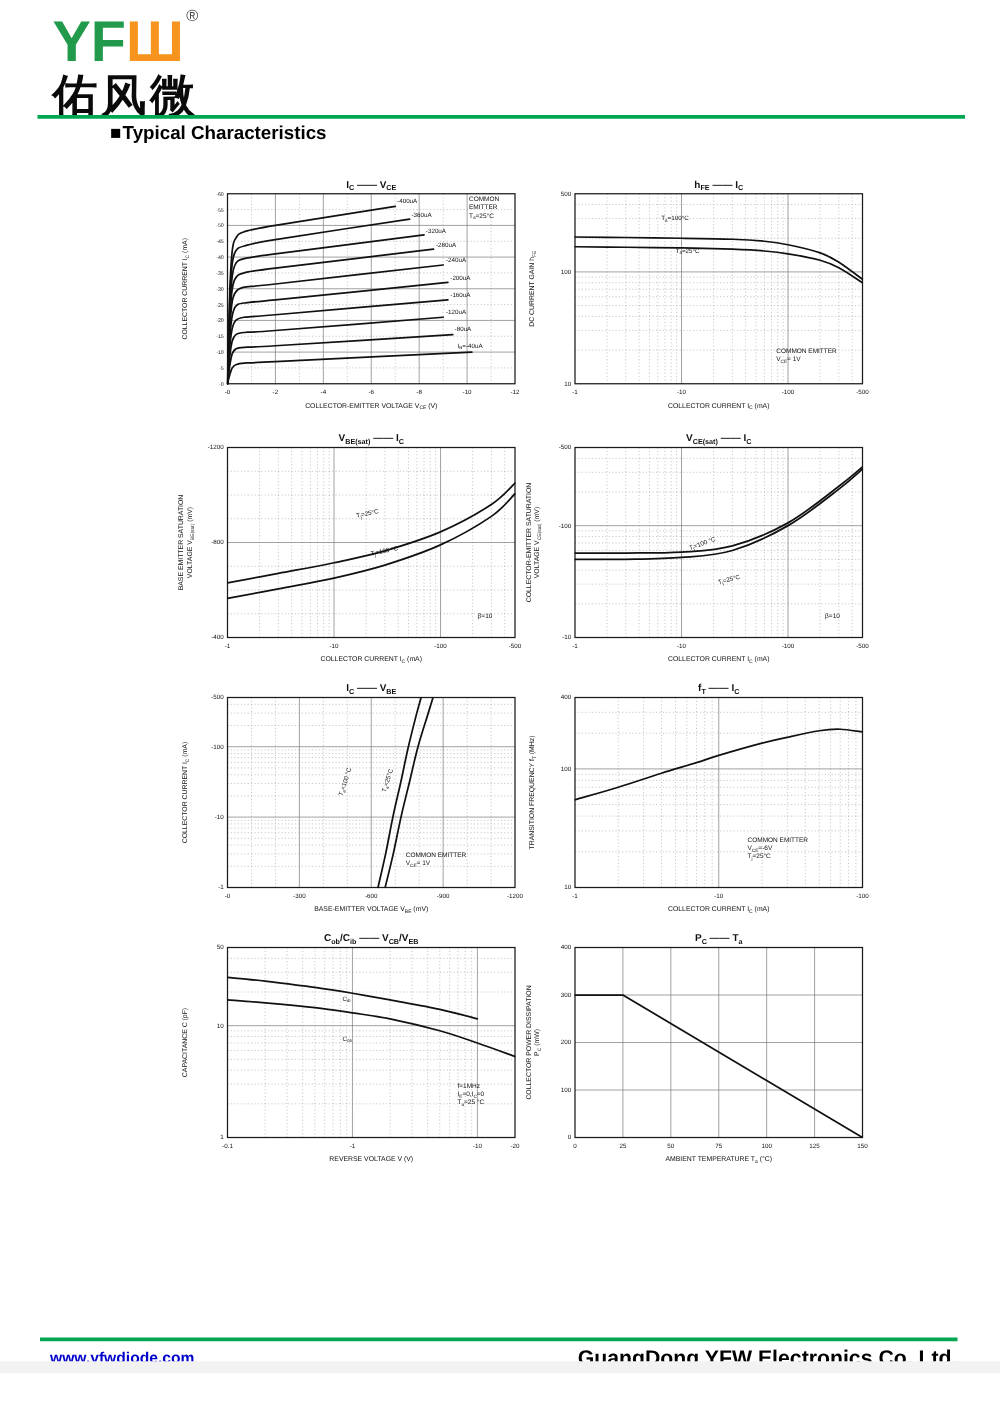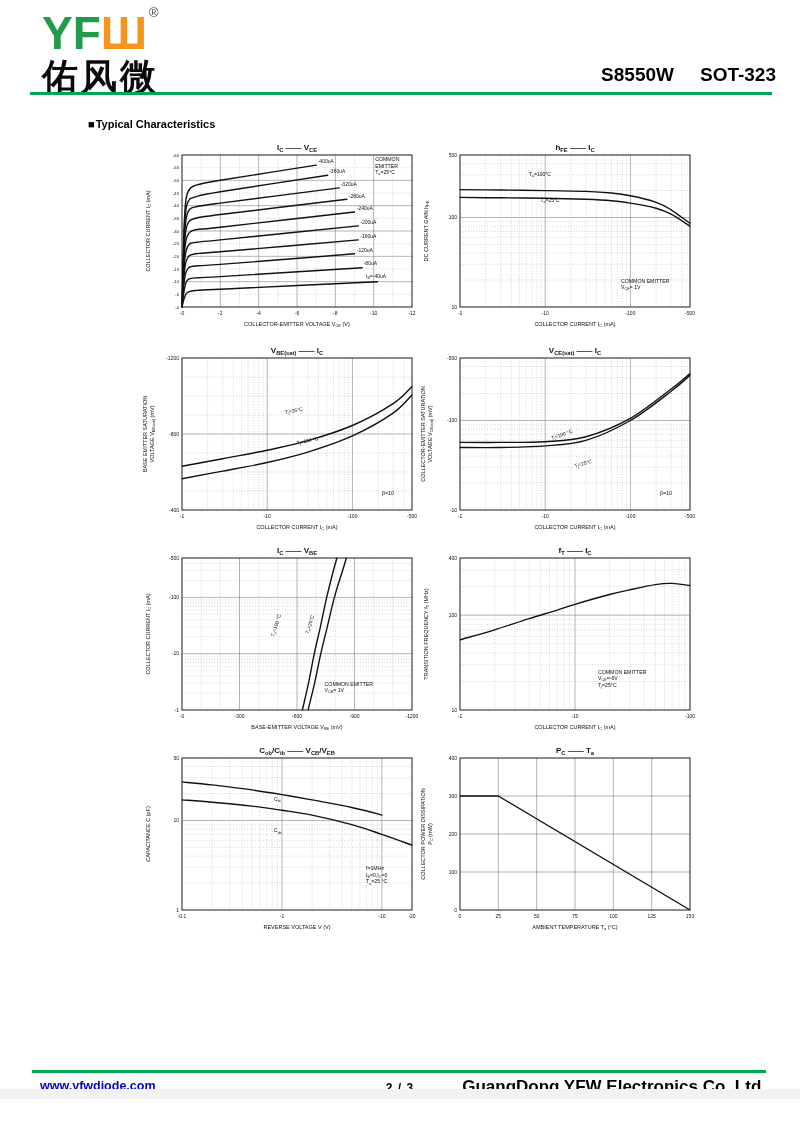--- a/index.html
+++ b/index.html
@@ -13,21 +13,21 @@
   .logo{position:absolute;left:42px;top:10px;line-height:1;}
   .logo-row{font-weight:bold;font-size:46px;letter-spacing:0px;}
   .logo-yf{color:var(--logo-green);}
   .logo-mark{color:var(--logo-orange);}
   .logo-reg{font-size:13px;color:#444;font-weight:normal;vertical-align:top;position:relative;top:-4px;margin-left:2px;}
   .logo-cn{font-size:36px;font-weight:bold;color:#0a0a0a;letter-spacing:3px;margin-top:3px;}
   .part{position:absolute;right:24px;top:64px;font-size:19px;font-weight:bold;white-space:nowrap;}
   .part .pkg{margin-left:26px;}
   .rule{position:absolute;left:30px;right:28px;top:92px;height:3px;background:var(--green);}
 
-  .section-title{position:absolute;left:88px;top:118px;font-size:11px;font-weight:bold;}
+  .section-title{position:absolute;left:88px;top:98px;font-size:15px;font-weight:bold;}
   .section-title .bullet{margin-right:1px;}
 
   
   #charts{position:absolute;left:0;top:0;width:0;height:0;}
   .chart{position:absolute;width:280px;height:192px;}
   svg text{font-family:"Liberation Sans",sans-serif;fill:#111;}
 
   
   .footer-rule{top:1070px;left:32px;right:34px;}
   .site{position:absolute;left:40px;top:1079px;font-size:12.5px;font-weight:bold;color:var(--link);text-decoration:underline;}
@@ -40,23 +40,20 @@
 
 <div class="page">
 
   <div class="logo">
     <div class="logo-row">
       <span class="logo-yf">YF</span><span class="logo-mark">Ш</span><span class="logo-reg">®</span>
     </div>
     <div class="logo-cn">佑风微</div>
   </div>
 
-  <div class="part">
-    <span>S8550W</span><span class="pkg">SOT-323</span>
-  </div>
 
   <div class="rule"></div>
 
   <div class="section-title">
     <span class="bullet">■</span><span>Typical Characteristics</span>
   </div>
 
   <div id="charts">
       <div class="chart" style="left: 140px; top: 141px;"><svg viewBox="0 0 280 192" width="280" height="192">
           <text x="157" y="9" text-anchor="middle" font-weight="bold" font-size="8"><tspan dy="0.00" font-size="8.00">I</tspan><tspan dy="1.92" font-size="5.76">C</tspan><tspan dy="-1.92" font-size="8.00">  ——  </tspan><tspan dy="0.00" font-size="8.00">V</tspan><tspan dy="1.92" font-size="5.76">CE</tspan></text>
@@ -508,17 +505,16 @@
             </clipPath>
           </defs>
           <g clip-path="url(#clip7)">
             <path d="M42.0,52.0L80.3,52.0L272.0,166.0" fill="none" stroke="#111" stroke-width="1.4" stroke-linejoin="round" stroke-linecap="round"></path>
           </g>
         </svg></div>
     </div>
 
   <div class="rule footer-rule"></div>
   <a class="site" href="#">www.yfwdiode.com</a>
-  <div class="page-num">2 / 3</div>
   <div class="company">GuangDong YFW Electronics Co, Ltd.</div>
   <div class="bottom-strip"></div>
 
 </div>
 
 </body></html>

